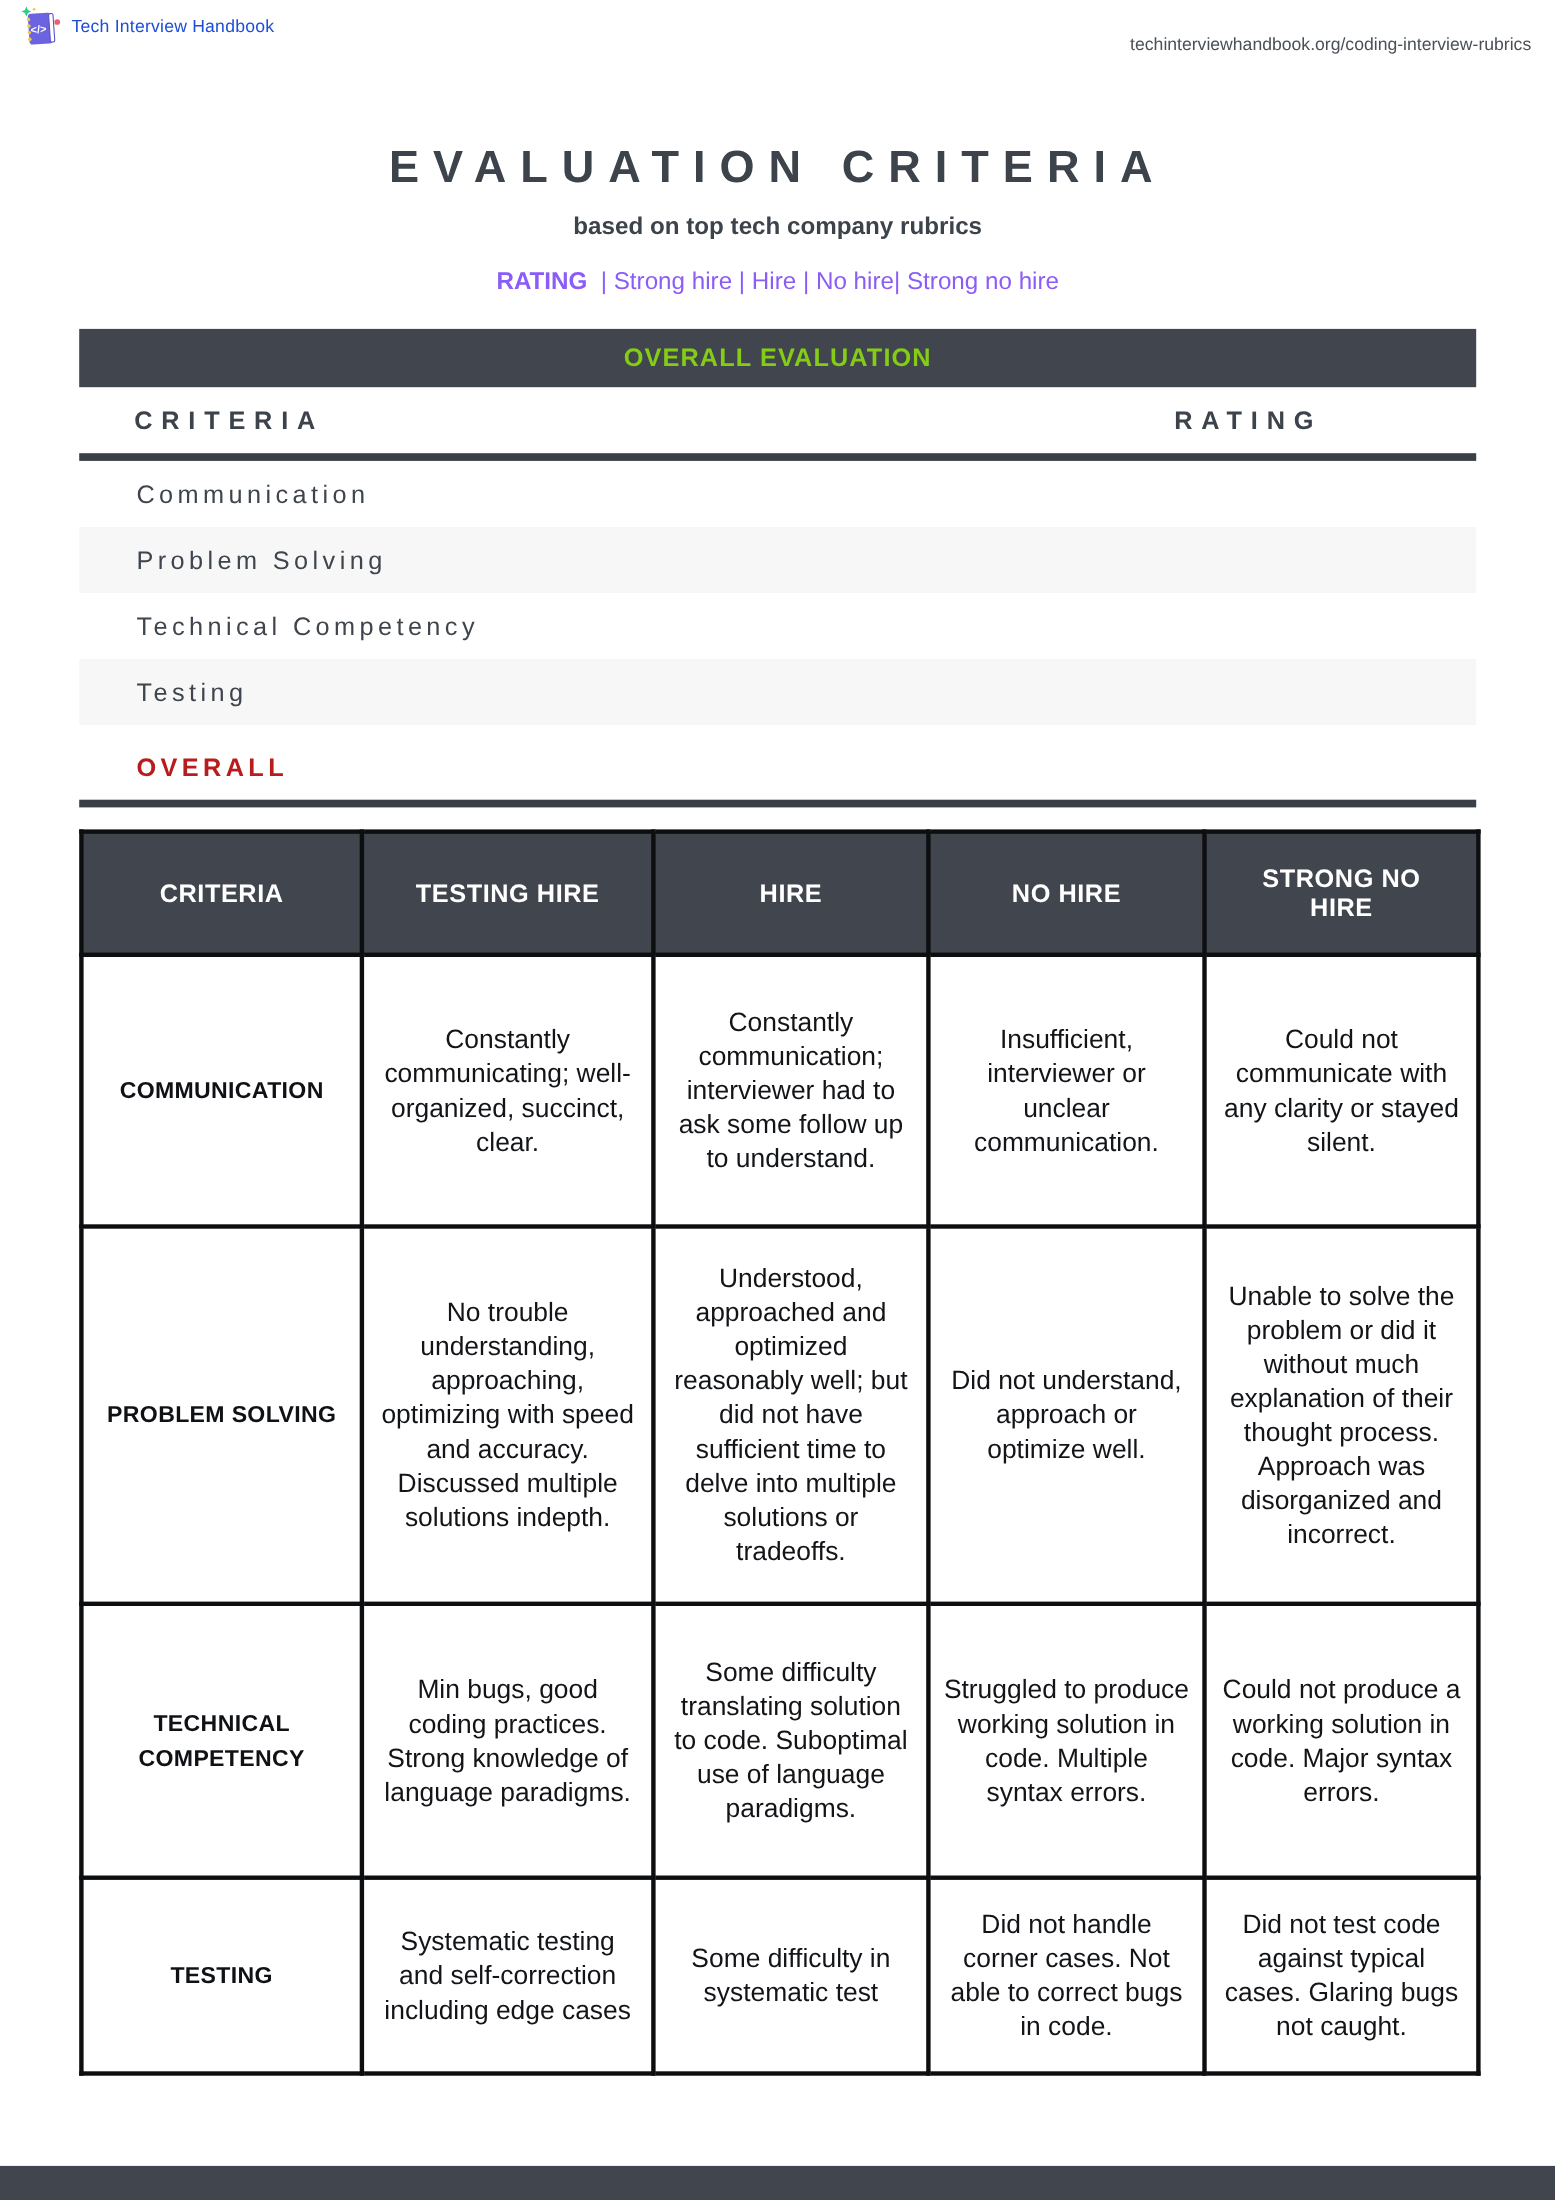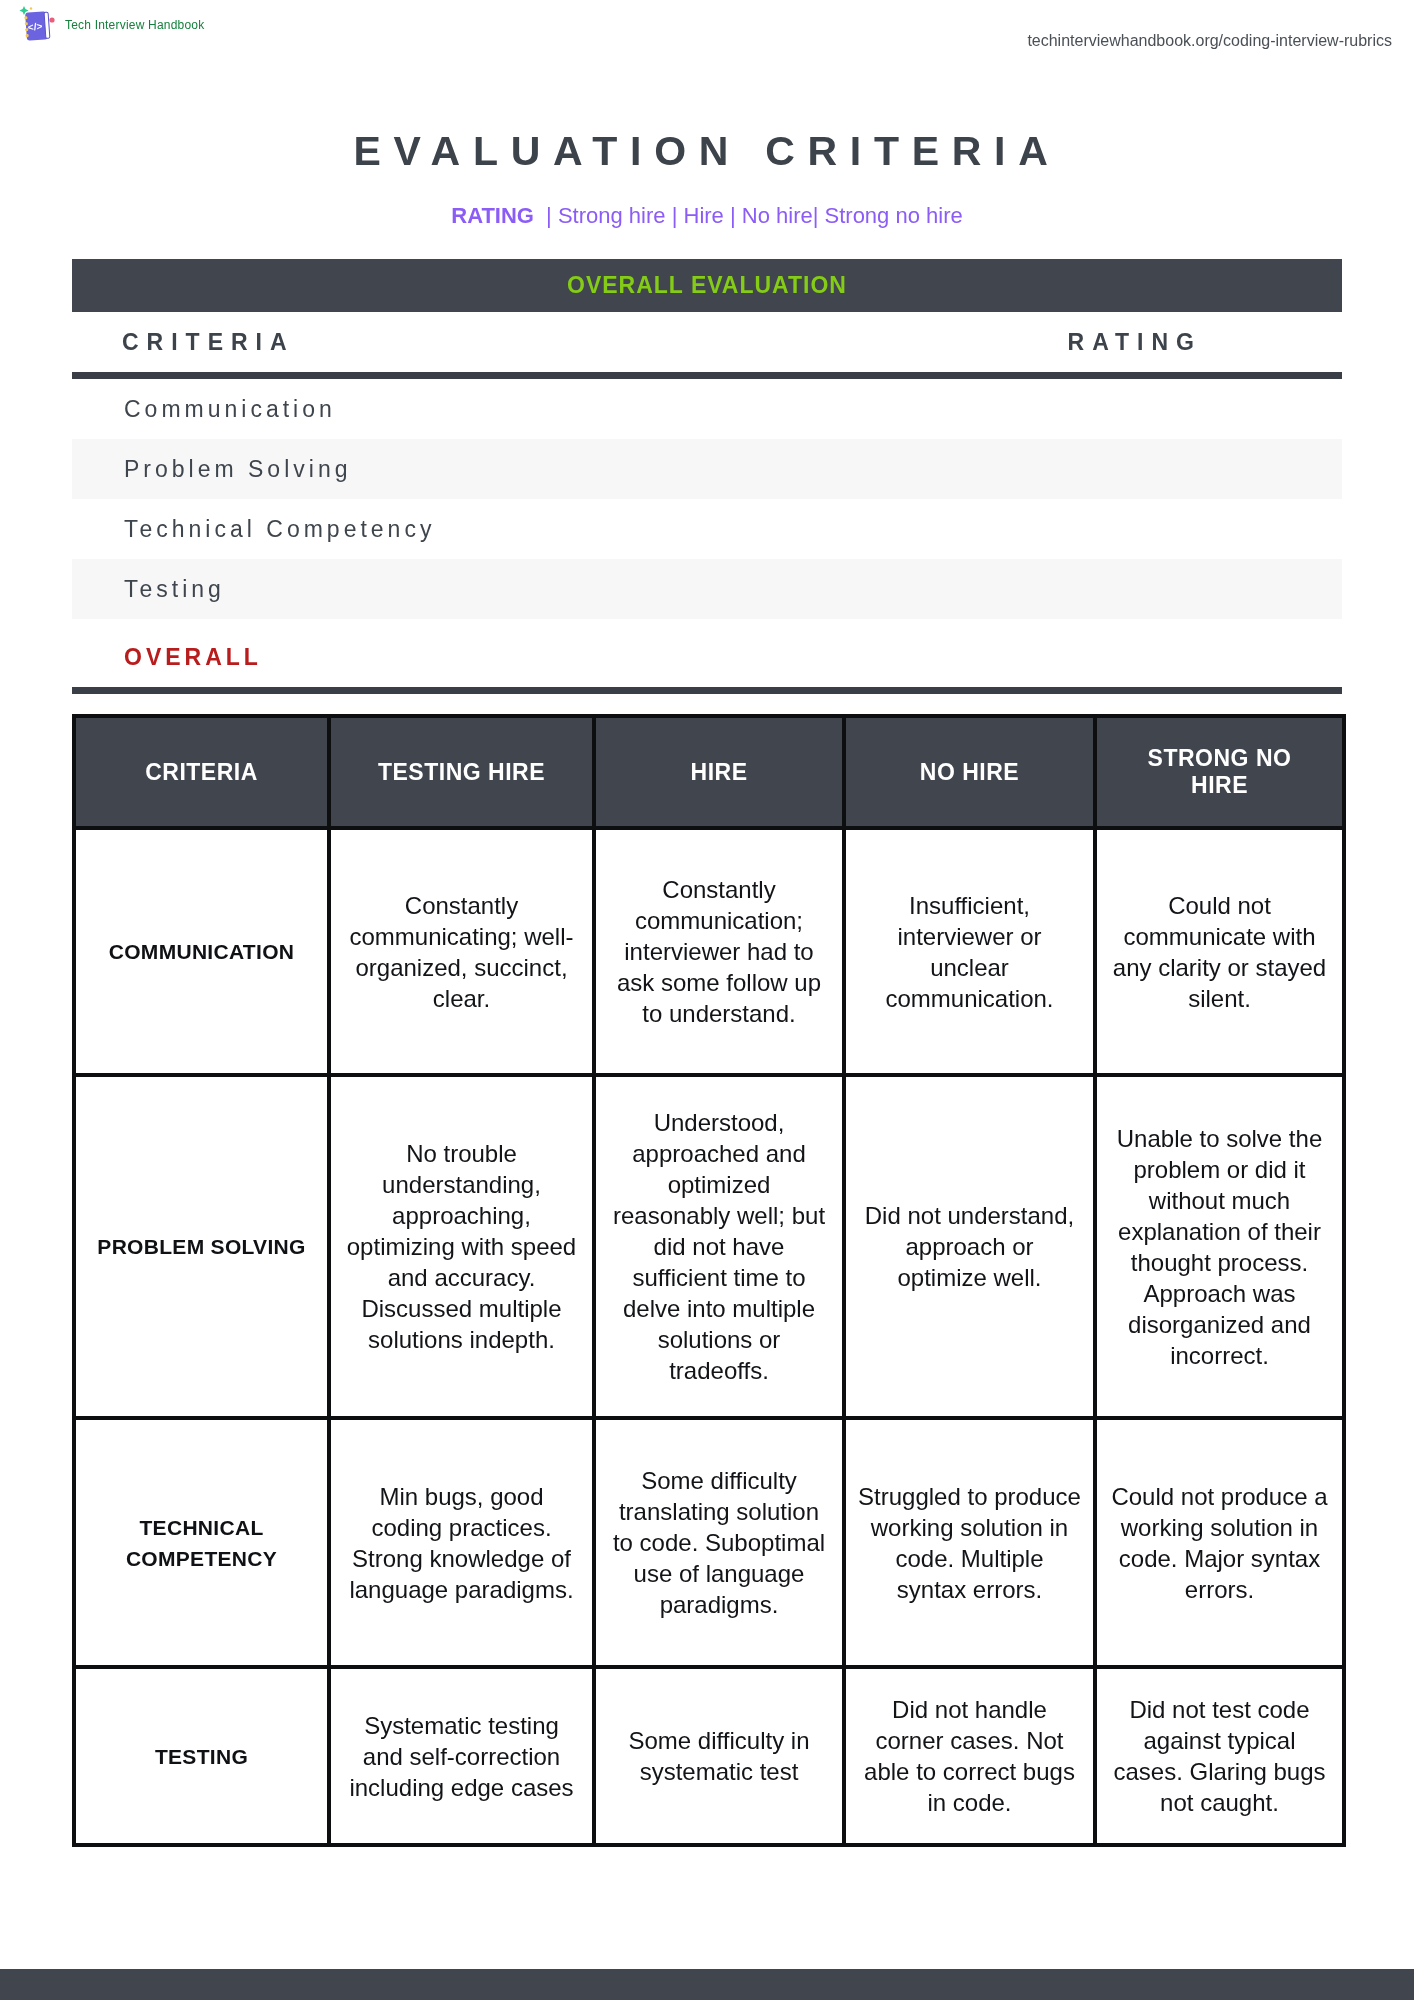--- a/index.html
+++ b/index.html
@@ -3,21 +3,21 @@
 <meta charset="utf-8">
 <style>
   html,body{margin:0;padding:0;background:#ffffff;}
   .page{
     position:relative;width:1414px;height:2000px;background:#ffffff;overflow:hidden;
     font-family:"Liberation Sans",sans-serif;color:#121417;
   }
   
   .topbar{display:flex;justify-content:space-between;align-items:center;height:50px;padding:0 22px 0 18px;}
   .brand{display:flex;align-items:center;gap:9px;cursor:pointer;}
-  .brand-label{font-size:12px;color:#15803d;letter-spacing:.2px;}
+  .brand-label{font-size:16px;color:#1d4ed8;letter-spacing:.2px;}
   .site-url{font-size:16px;color:#4a5056;margin-top:32px;}
   
   .title-block{text-align:center;margin-top:16px;}
   .main-title{
     margin:0;font-size:41px;font-weight:700;color:#3d434b;
     letter-spacing:.31em;line-height:1.38;text-indent:.31em;
   }
   .subtitle{margin-top:14px;font-size:22px;font-weight:700;color:#3d434b;}
   .rating-line{margin-top:24px;font-size:22px;color:#8b5cf6;}
   .rating-line .rl{font-weight:700;}
@@ -78,20 +78,21 @@
         <circle cx="34" cy="16" r="2.6" fill="#eb5e77"></circle>
         <circle cx="13" cy="4.5" r="1.2" fill="#f2c94c"></circle>
       </svg>
       <span class="brand-label">Tech Interview Handbook</span>
     </div>
     <div class="site-url">techinterviewhandbook.org/coding-interview-rubrics</div>
   </header>
 
   <section class="title-block">
     <h1 class="main-title"><br><span>EVALUATION CRITERIA</span></h1>
+    <div class="subtitle">based on top tech company rubrics</div>
     <div class="rating-line">
       <span class="rl">RATING</span>
       <span class="rv">| Strong hire | Hire | No hire| Strong no hire</span>
     </div>
   </section>
 
   <section class="section">
     <div class="section-bar">OVERALL EVALUATION</div>
     <div class="cr-header">
       <span class="cr">CRITERIA</span>

